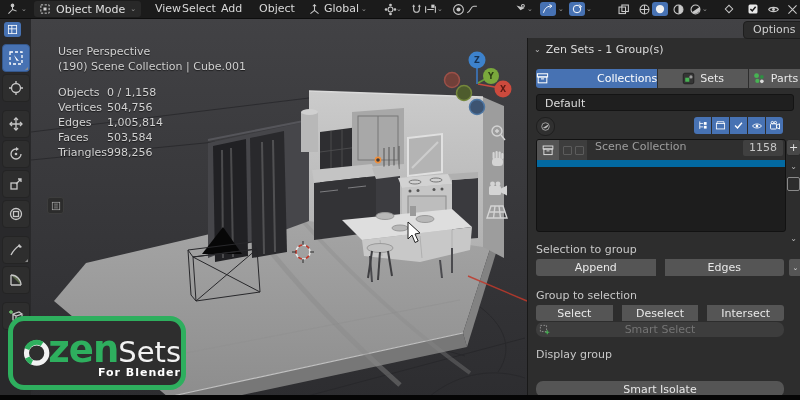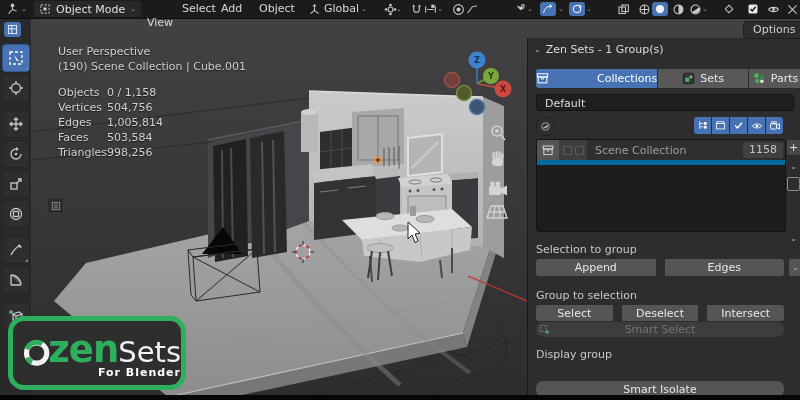--- a/index.html
+++ b/index.html
@@ -68,21 +68,21 @@
   .p-mode-icon{position:absolute;left:8px;top:79px;width:17px;height:17px;border-radius:9px;background:#303030;
                border:1px solid #1f1f1f;display:flex;align-items:center;justify-content:center;}
   .p-mode-icon svg{stroke:#bdbdbd;fill:none;stroke-width:1.1;}
   .p-toggles{position:absolute;left:166px;top:79px;height:17px;display:flex;gap:1px;}
   .ptg{width:17px;height:17px;background:#4772b3;display:flex;align-items:center;justify-content:center;}
   .ptg:first-child{border-radius:3px 0 0 3px;}
   .ptg:last-child{border-radius:0 3px 3px 0;}
   .ptg svg{stroke:#fff;fill:none;stroke-width:1.2;}
   .p-list{position:absolute;left:8px;top:101px;width:250px;height:93px;background:#1d1d1d;
           border:1px solid #121212;border-radius:3px;box-sizing:border-box;overflow:hidden;}
-  .p-row{height:20px;background:#2f2f2f;border-bottom:5px solid #0369a1;display:flex;align-items:center;}
+  .p-row{height:20px;background:#2f2f2f;border-bottom:7px solid #0369a1;display:flex;align-items:flex-start;}
   .p-row .cell-ic{width:22px;height:20px;background:#545454;display:flex;align-items:center;justify-content:center;}
   .p-row .cell-ic svg{stroke:#e4e4e4;fill:none;stroke-width:1.2;}
   .p-row .cell-ghost{width:28px;height:20px;background:#3d3d3d;display:flex;align-items:center;justify-content:center;gap:3px;}
   .ghostdot{width:7px;height:7px;border:1px solid #5c5c5c;border-radius:1px;}
   .p-row .rname{flex:1;padding-left:8px;color:#9e9e9e;}
   .p-row .rcount{width:40px;margin-right:2px;background:#404040;border-radius:2px;text-align:center;
                  color:#c6c6c6;line-height:16px;height:16px;}
   .p-side{position:absolute;left:258px;width:15px;display:flex;align-items:center;justify-content:center;}
   .side-btn{width:15px;height:15px;background:#484848;border:1px solid #2a2a2a;border-radius:3px;
             color:#e0e0e0;display:flex;align-items:center;justify-content:center;font-size:11px;line-height:1;}
@@ -318,21 +318,21 @@
 
     <span class="modepill">
       <svg width="12" height="12" viewBox="0 0 16 16">
           <rect x="2.5" y="2.5" width="11" height="11" stroke-dasharray="3 2"></rect>
           <rect x="6" y="6" width="4" height="4" fill="#cfcfcf" stroke="none"></rect>
         </svg>
       <span>Object Mode</span>
       <span style="font-size:7px;color:#999">⌄</span>
     </span>
 
-    <span class="tblabel menu" style="left:142px;padding:14px 5px">View</span>
+    <span class="tblabel menu" style="left:150px;padding:0 5px">View</span>
     <span class="tblabel menu" style="left:177px;padding:0 5px">Select</span>
     <span class="tblabel menu" style="left:216px;padding:0 5px">Add</span>
     <span class="tblabel menu" style="left:254px;padding:0 5px">Object</span>
 
     <span class="tbi" style="left:306px">
       <svg width="13" height="13" viewBox="0 0 16 16">
           <path d="M8,2 L8,9 M8,9 L3,13 M8,9 L13,13"></path>
           <path d="M6,4 L8,2 L10,4"></path>
         </svg>
     </span>

